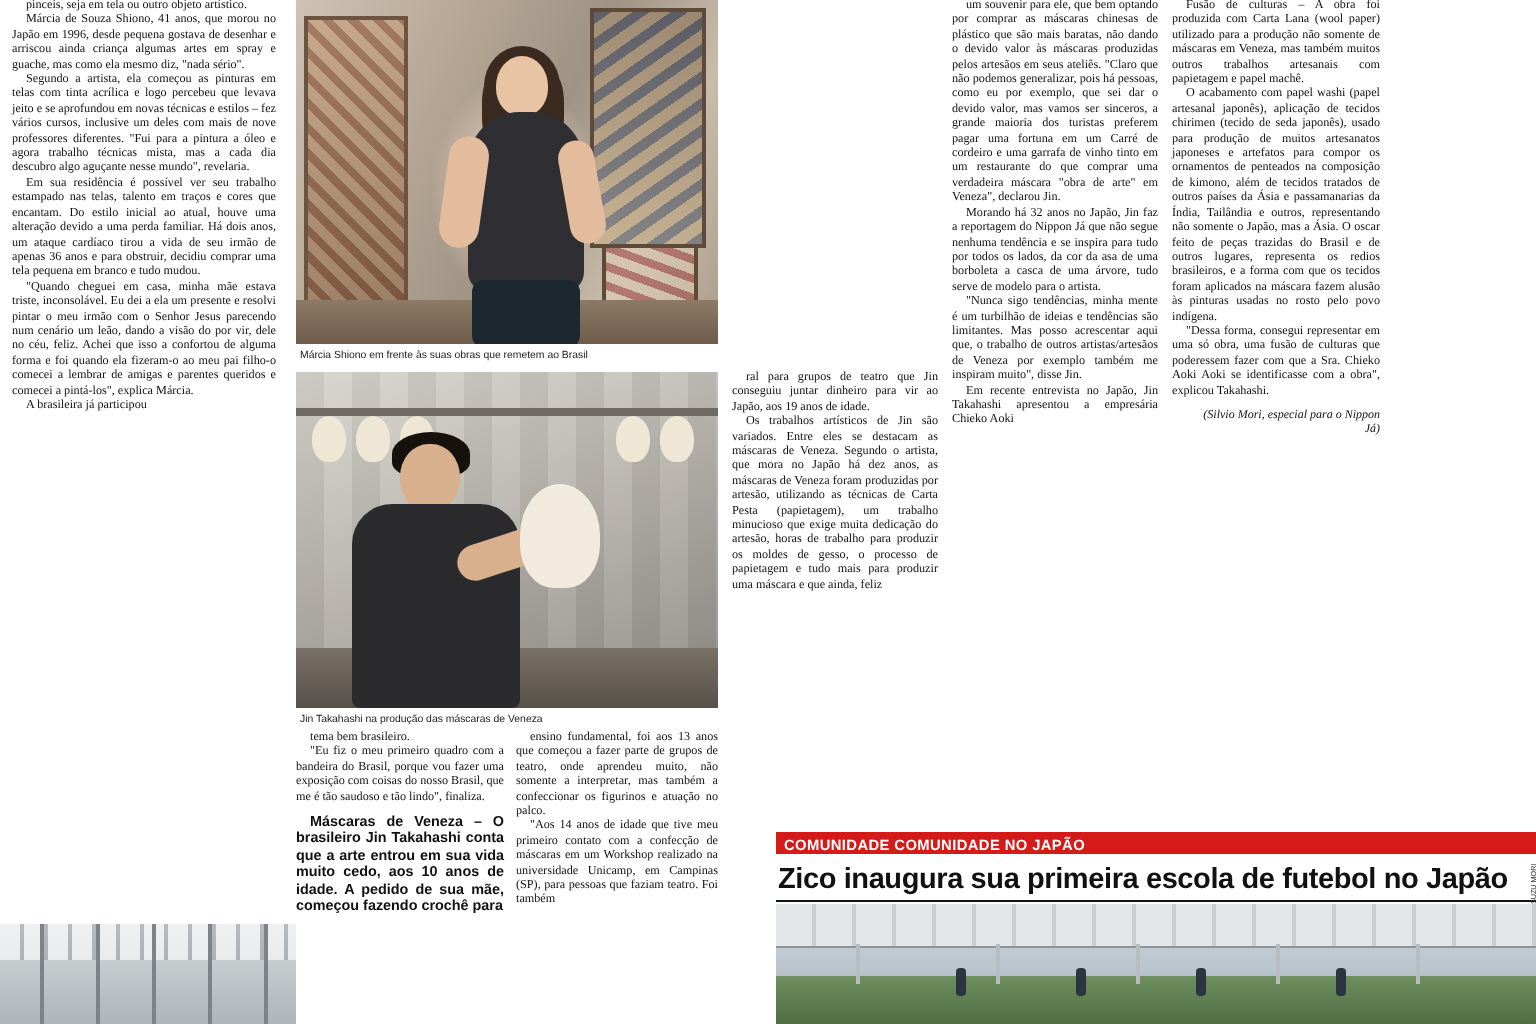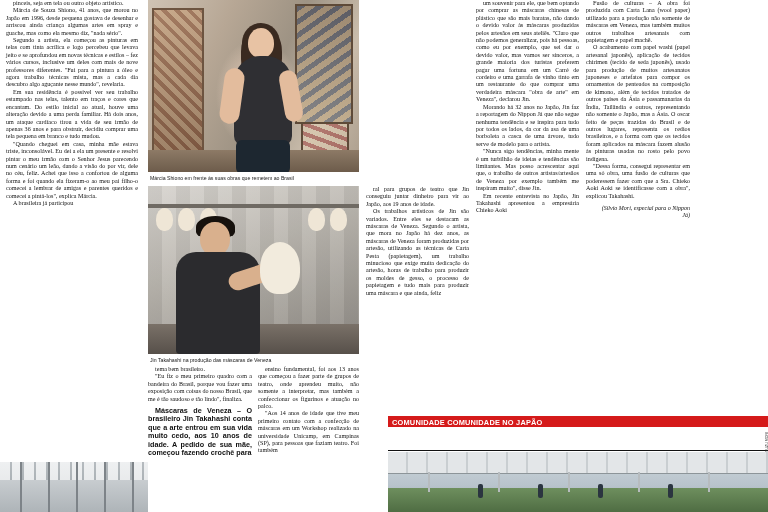--- a/index.html
+++ b/index.html
@@ -322,20 +322,21 @@
   <div class="col" style="left:586px; top:0px; width:104px; height:420px;">
     <p>Fusão de culturas – A obra foi produzida com Carta Lana (wool paper) utilizado para a produção não somente de máscaras em Veneza, mas também muitos outros trabalhos artesanais com papietagem e papel machê.</p>
     <p>O acabamento com papel washi (papel artesanal japonês), aplicação de tecidos chirimen (tecido de seda japonês), usado para produção de muitos artesanatos japoneses e artefatos para compor os ornamentos de penteados na composição de kimono, além de tecidos tratados de outros países da Ásia e passamanarias da Índia, Tailândia e outros, representando não somente o Japão, mas a Ásia. O oscar feito de peças trazidas do Brasil e de outros lugares, representa os redios brasileiros, e a forma com que os tecidos foram aplicados na máscara fazem alusão às pinturas usadas no rosto pelo povo indígena.</p>
     <p>"Dessa forma, consegui representar em uma só obra, uma fusão de culturas que poderessem fazer com que a Sra. Chieko Aoki Aoki se identificasse com a obra", explicou Takahashi.</p>
     <p class="byline" style="margin-top:5px;">(Silvio Mori, especial para o Nippon Já)</p>
   </div>
 
   <div class="sect-bar" style="left:388px; top:416px; width:380px; height:11px;"></div>
   <div class="sect-label" style="left:392px; top:417.5px;">COMUNIDADE COMUNIDADE NO JAPÃO</div>
 
+  <div class="headline" style="left:389px; top:432px; width:378px;">Zico inaugura sua primeira escola de futebol no Japão</div>
 
   <div class="hl-rule" style="left:388px; top:450px; width:380px;"></div>
 
   <div class="photo ph3">
     <div class="bg"></div>
     <div class="roof"></div>
     <div class="pitch"></div>
     <div class="post" style="left:40px;"></div>
     <div class="post" style="left:110px;"></div>
     <div class="post" style="left:180px;"></div>

